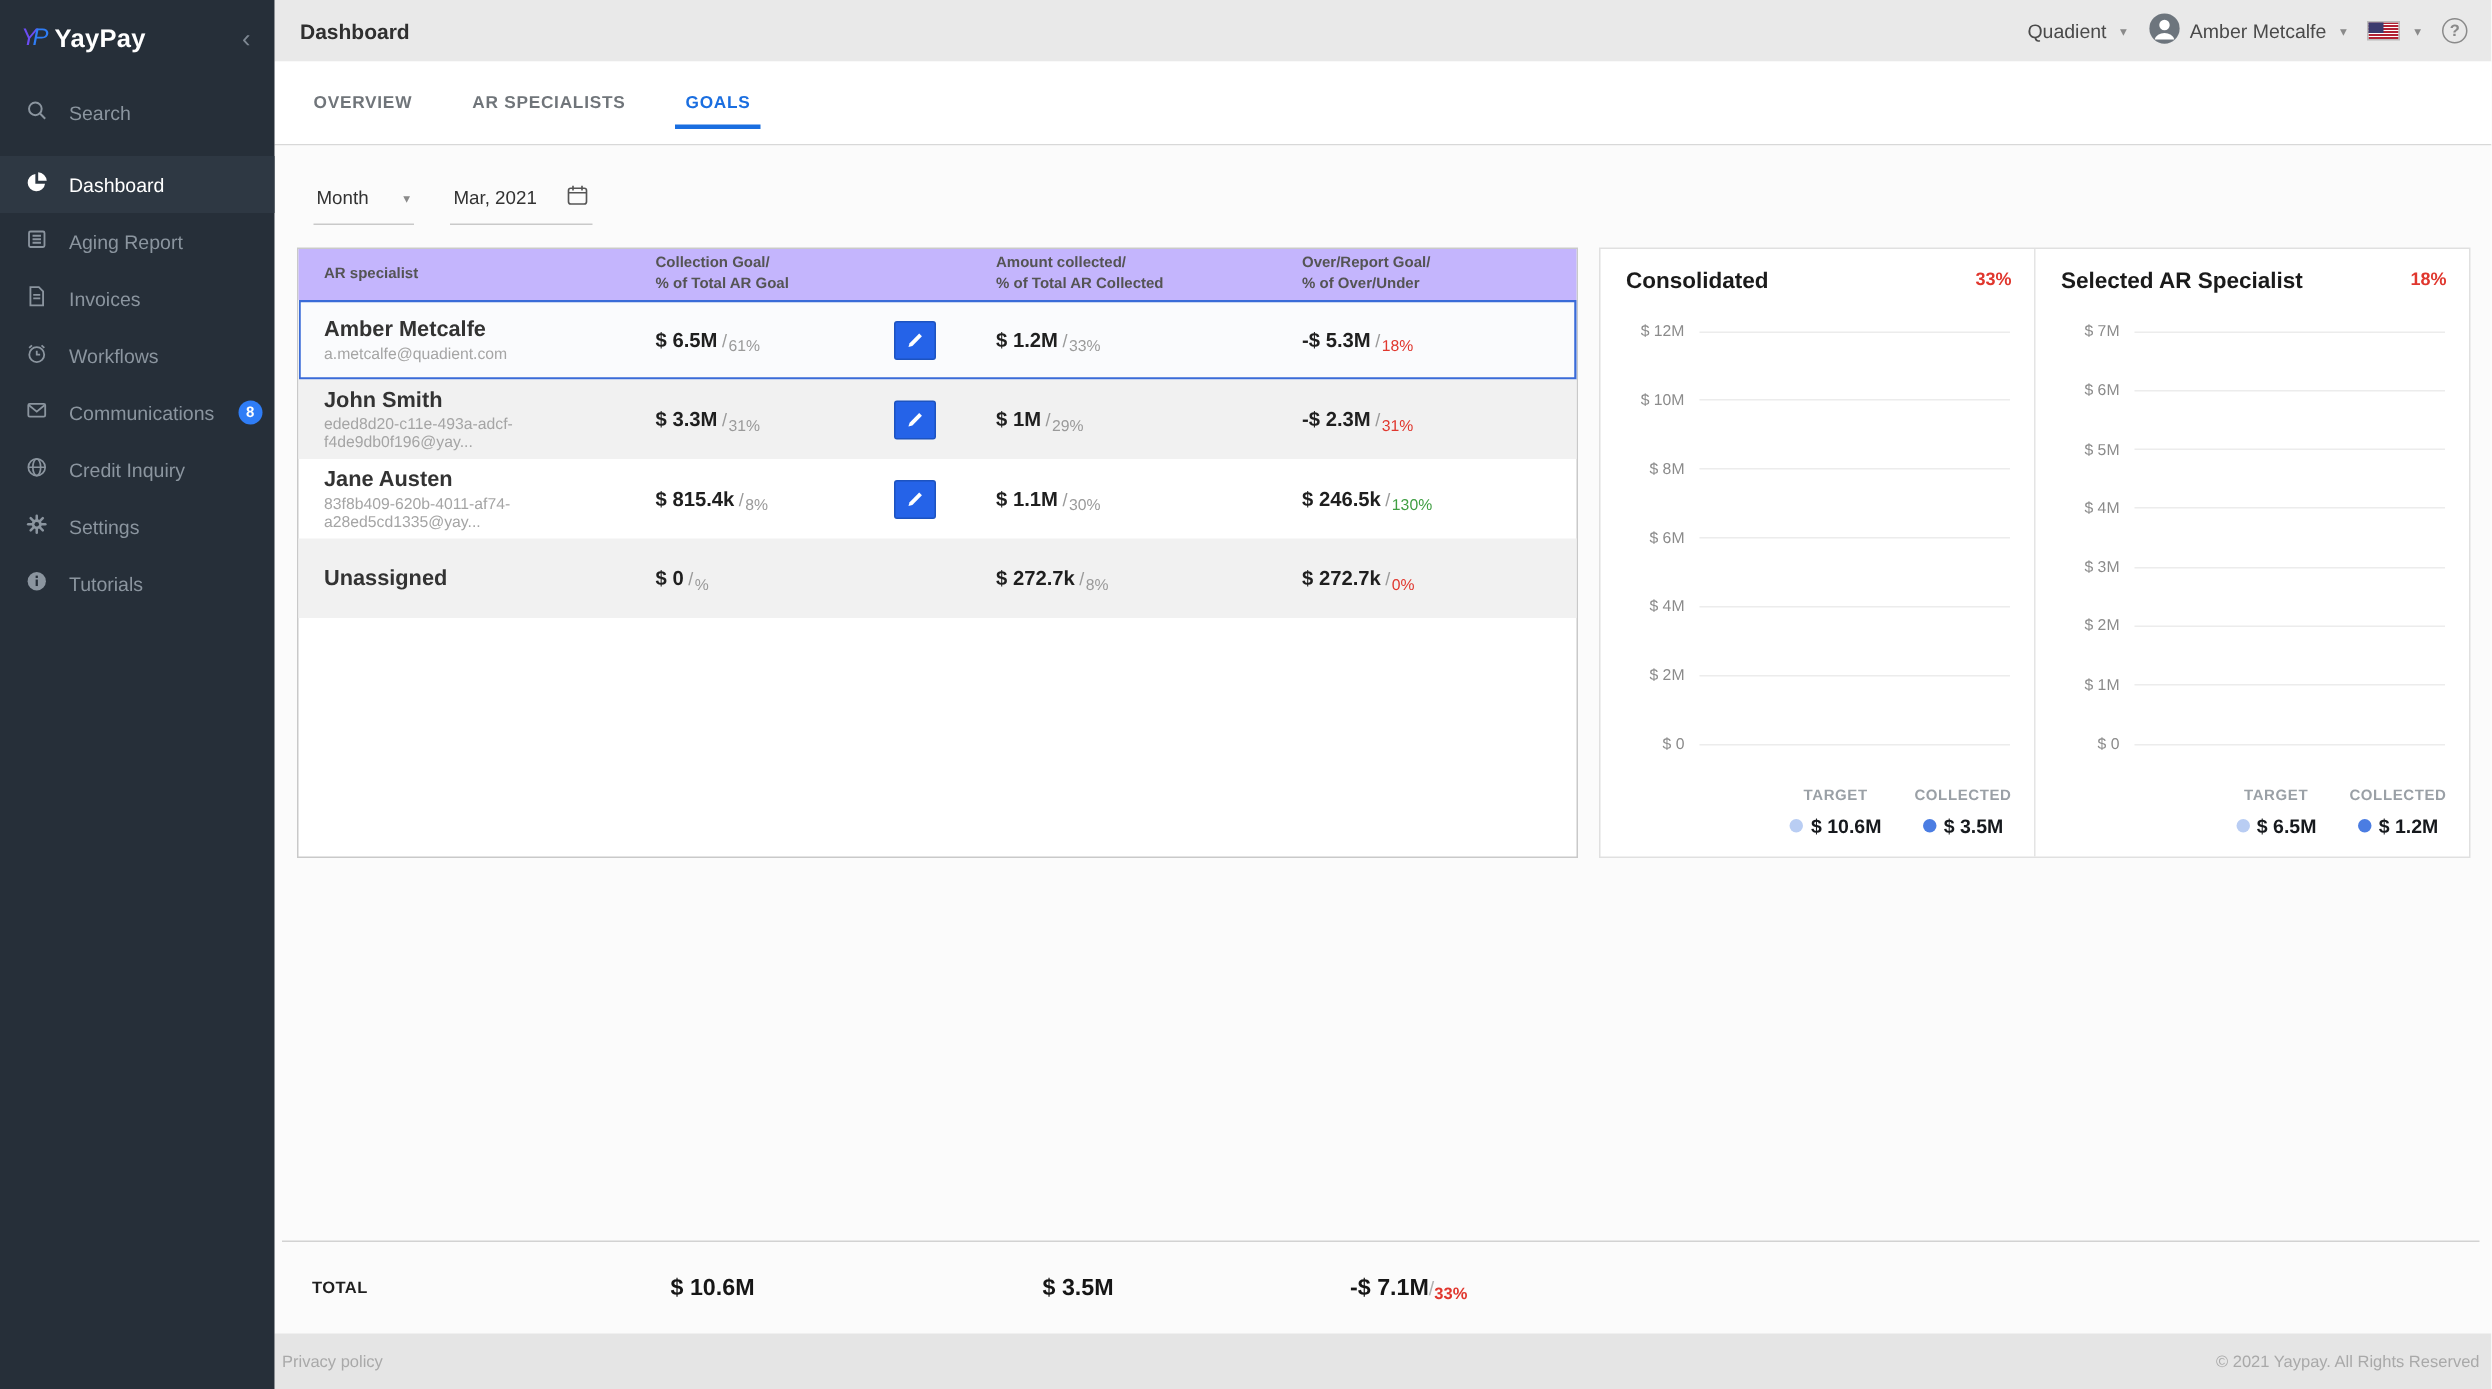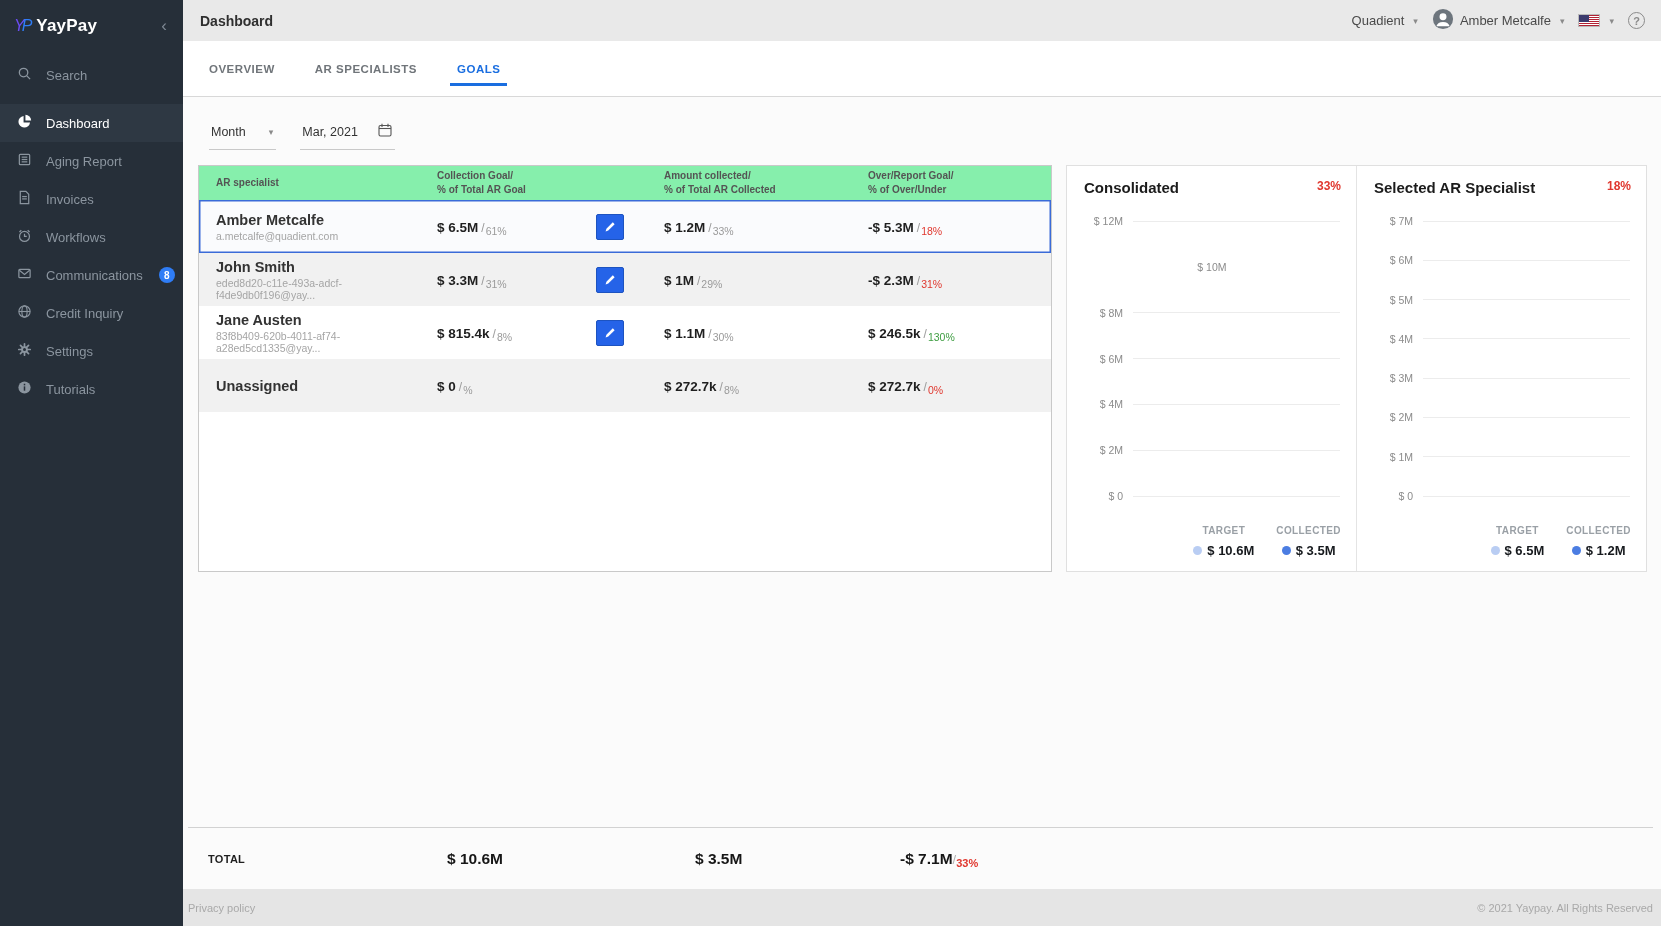--- a/index.html
+++ b/index.html
@@ -39,21 +39,21 @@
 
   
   .content { position:absolute; left:183px; top:97px; right:0; bottom:0; background:#fbfbfb; }
 
   .filters { position:absolute; left:26px; top:23px; display:flex; gap:24px; }
   .uctl { display:flex; align-items:center; gap:20px; font-size:12.5px; color:#333; border-bottom:1px solid #c9c9c9; padding:3px 3px 9px 2px; min-width:60px; cursor:pointer; }
 
   
   .table-panel { position:absolute; left:15px; top:68px; width:854px; height:407px; background:#fff; border:1px solid #c9c9c9; }
   .tgrid { display:grid; grid-template-columns:238px 159px 68px 204px 1fr; align-items:center; }
-  .thead { height:34px; background:#86efac; font-size:10px; font-weight:700; color:#545454; line-height:1.45; }
+  .thead { height:34px; background:#c4b5fd; font-size:10px; font-weight:700; color:#545454; line-height:1.45; }
   .thead .hc1 { padding-left:17px; }
   .trow { height:53px; cursor:pointer; }
   .trow.selected { background:#fafbfd; box-shadow:inset 0 0 0 1.5px #3a6bd8; }
   .trow.alt { background:#f1f1f1; }
   .name-cell { padding-left:17px; }
   .name { font-size:14.5px; font-weight:700; color:#333; }
   .email { font-size:10.5px; color:#a5a5a5; margin-top:2px; }
   .val { font-size:13.5px; font-weight:700; color:#1f1f1f; }
   .slash { color:#9a9a9a; font-size:12px; margin:0 1px 0 3px; }
   .pct { font-size:10.5px; color:#9a9a9a; position:relative; top:3px;margin-top:14px; }
@@ -344,21 +344,21 @@
       <div class="chart-half">
         <div class="chart-title-row">
           <h3 class="chart-title">Consolidated</h3>
           <span class="chart-pct">33%</span>
         </div>
         <div class="plot">
             <div class="tick" style="top: 0%;">
               <span class="tick-label">$ 12M</span>
               <span class="tick-line"></span>
             </div>
-            <div class="tick" style="top: 16.6667%; flex-direction: column;">
+            <div class="tick" style="top: 16.6667%;">
               <span class="tick-label">$ 10M</span>
               <span class="tick-line"></span>
             </div>
             <div class="tick" style="top: 33.3333%;">
               <span class="tick-label">$ 8M</span>
               <span class="tick-line"></span>
             </div>
             <div class="tick" style="top: 50%;">
               <span class="tick-label">$ 6M</span>
               <span class="tick-line"></span>

